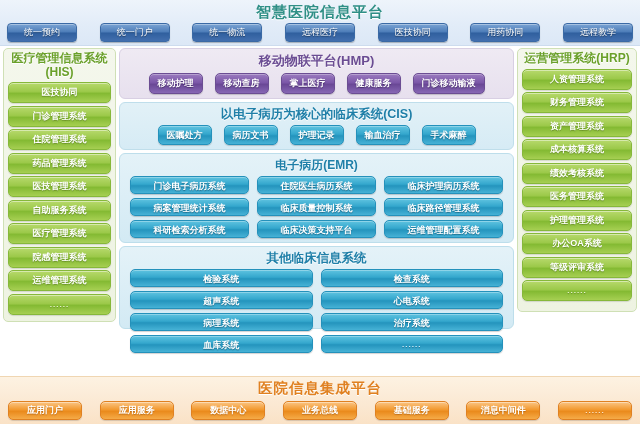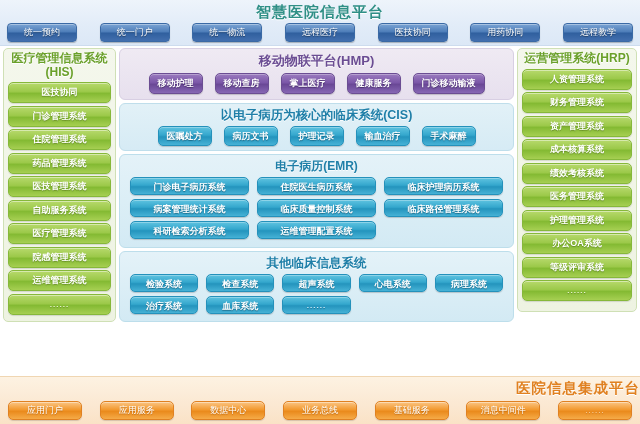--- a/index.html
+++ b/index.html
@@ -133,46 +133,46 @@
   .emr-grid .btn-teal{padding:0;width:100%;box-sizing:border-box;}
 
   
   .panel-other{
     background:linear-gradient(180deg,#e4f2f8 0%,#d3eaf4 100%);
     border:1px solid #bddeeb;
     height:83px;
   }
   .panel-other .panel-title{color:#1f7fa8;font-size:12.5px;line-height:19px;}
   .other-grid{
-    display:grid;grid-template-columns:repeat(5,1fr);
+    display:grid;grid-template-columns:repeat(2,1fr);
     gap:4px 8px;padding:1px 6px 0;
   }
   .other-grid .btn-teal{padding:0;width:100%;box-sizing:border-box;}
   .btn-teal.dots{color:#d6f0fa;letter-spacing:1px;font-size:8px;}
 
   
   .bottom{
     position:absolute;left:0;top:376px;width:640px;height:48px;
     background:linear-gradient(180deg,#fdf2e2 0%,#fbe8d2 60%,#fae2c6 100%);
     border-top:1px solid #f0d6b2;
     box-sizing:border-box;
   }
   .bottom-title{
-    text-align:right;font-size:14.5px;font-weight:bold;line-height:23px;
+    text-align:center;font-size:14.5px;font-weight:bold;line-height:23px;
     color:#e08121;letter-spacing:1px;text-shadow:0 1px 0 #fff;font-family:Liberation Serif, serif;
   }
   .bottomrow{
     display:flex;justify-content:space-between;align-items:center;
     padding:0 8px;margin-top:1px;
   }
   .btn-orange{
     flex:0 0 auto;min-width:58px;height:17px;line-height:17px;border-radius:5px;
     background:linear-gradient(180deg,#fbc584 0%,#f2992f 45%,#ea8a1c 55%,#f5ab48 100%);
     border:1px solid #e08121;
-    color:#ffffff;font-size:9px;font-weight:normal;text-align:center;white-space:nowrap;
+    color:#ffffff;font-size:9px;font-weight:bold;text-align:center;white-space:nowrap;
     padding:0 7px;
     text-shadow:0 1px 1px rgba(150,80,10,.55);
     box-shadow:inset 0 1px 0 rgba(255,255,255,.4),0 1px 1px rgba(0,0,0,.15);
   }
   .btn-orange.dots{color:#fde9cf;letter-spacing:1px;font-size:8px;}
 </style>
 </head>
 <body>
 
 <div class="page">
@@ -235,20 +235,21 @@
       <div class="panel panel-emr">
         <div class="panel-title">电子病历(EMR)</div>
         <div class="emr-grid">
           <div class="btn-teal">门诊电子病历系统</div>
           <div class="btn-teal">住院医生病历系统</div>
           <div class="btn-teal">临床护理病历系统</div>
           <div class="btn-teal">病案管理统计系统</div>
           <div class="btn-teal">临床质量控制系统</div>
           <div class="btn-teal">临床路径管理系统</div>
           <div class="btn-teal">科研检索分析系统</div>
+          <div class="btn-teal">临床决策支持平台</div>
           <div class="btn-teal">运维管理配置系统</div>
         </div>
       </div>
 
       <div class="panel panel-other">
         <div class="panel-title">其他临床信息系统</div>
         <div class="other-grid">
           <div class="btn-teal">检验系统</div>
           <div class="btn-teal">检查系统</div>
           <div class="btn-teal">超声系统</div>

